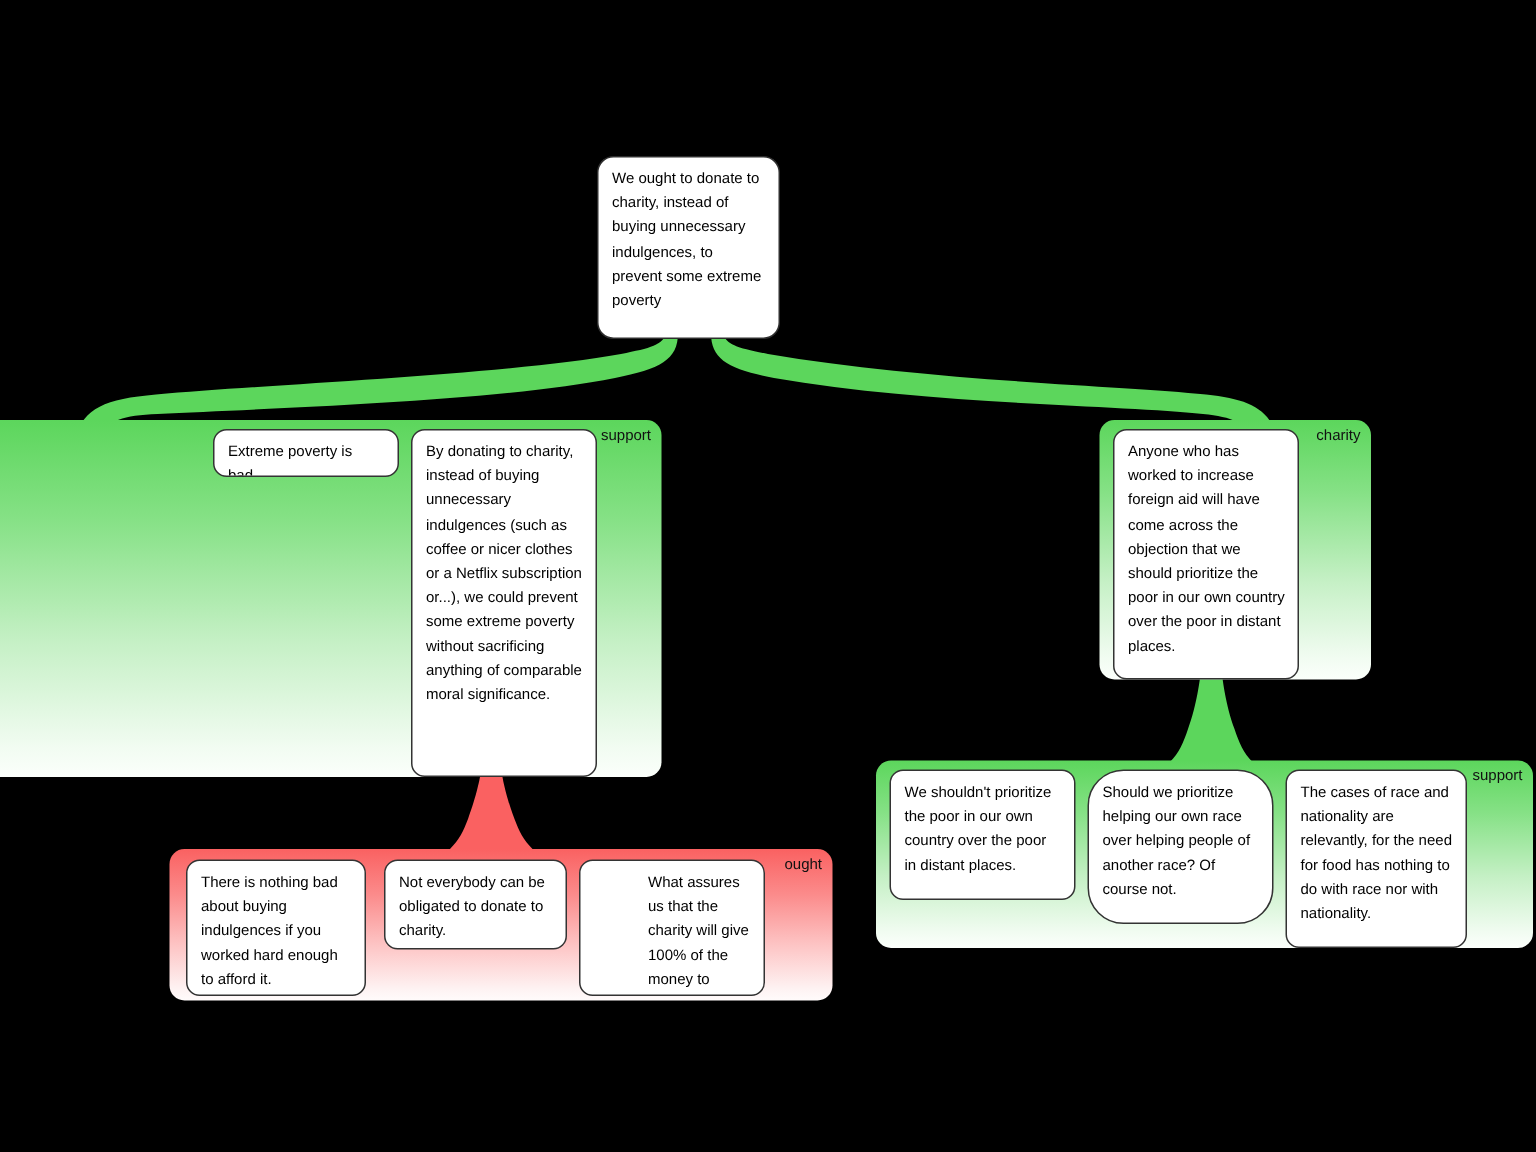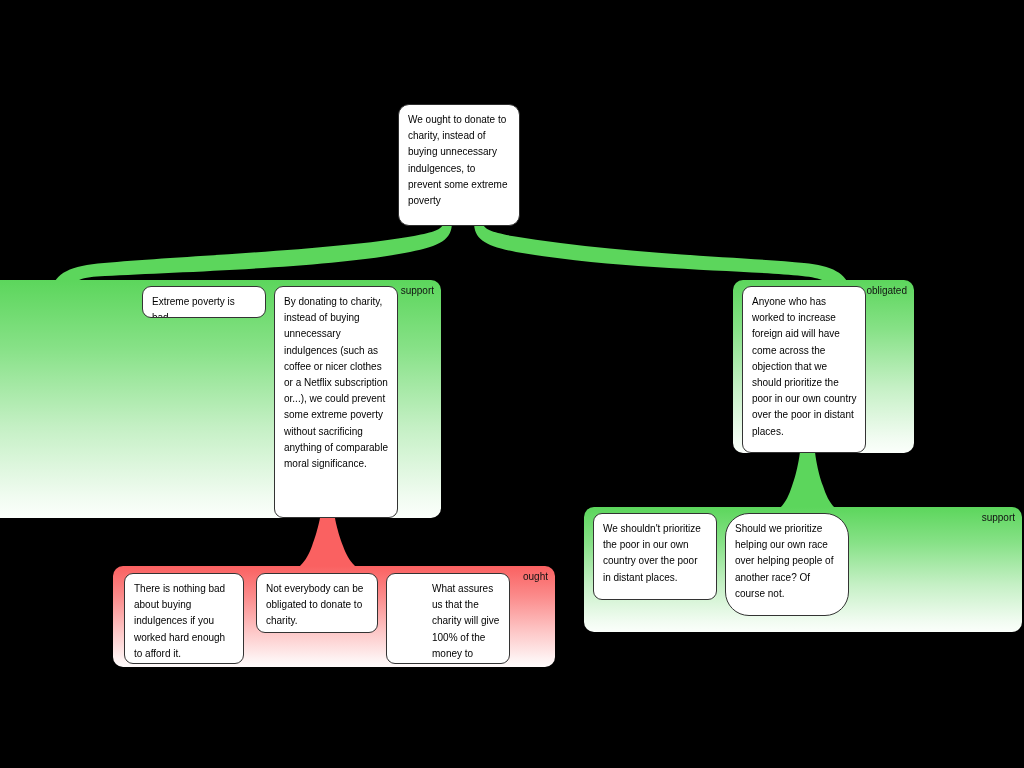--- a/index.html
+++ b/index.html
@@ -114,34 +114,37 @@
     <span class="group-label">support</span>
   </div>
   <div class="card" style="left:142px; top:286px; width:124px; height:32px;">
     <span>Extreme poverty is bad.</span>
   </div>
   <div class="card" style="left:274px; top:286px; width:124px; height:232px;">
     <span>By donating to charity, instead of buying unnecessary indulgences (such as coffee or nicer clothes or a Netflix subscription or...), we could prevent some extreme poverty without sacrificing anything of comparable moral significance.</span>
   </div>
 
   <div class="group support" style="left:733px; top:280px; width:181px; height:173px;">
-    <span class="group-label">obligated</span>
+    <span class="group-label">charity</span>
   </div>
   <div class="card" style="left:742px; top:286px; width:124px; height:167px;">
     <span>Anyone who has worked to increase foreign aid will have come across the objection that we should prioritize the poor in our own country over the poor in distant places.</span>
   </div>
 
   <div class="group support" style="left:584px; top:507px; width:438px; height:125px;">
     <span class="group-label">support</span>
   </div>
   <div class="card" style="left:593px; top:513px; width:124px; height:87px;">
     <span>We shouldn't prioritize the poor in our own country over the poor in distant places.</span>
   </div>
   <div class="card" style="left:725px; top:513px; width:124px; height:103px;border-radius:24px;">
     <span>Should we prioritize helping our own race over helping people of another race? Of course not.</span>
+  </div>
+  <div class="card" style="left:857px; top:513px; width:121px; height:119px;">
+    <span>The cases of race and nationality are relevantly, for the need for food has nothing to do with race nor with nationality.</span>
   </div>
 
   <div class="group oppose" style="left:113px; top:566px; width:442px; height:101px;">
     <span class="group-label">ought</span>
   </div>
   <div class="card" style="left:124px; top:573px; width:120px; height:91px;">
     <span>There is nothing bad about buying indulgences if you worked hard enough to afford it.</span>
   </div>
   <div class="card" style="left:256px; top:573px; width:122px; height:60px;">
     <span>Not everybody can be obligated to donate to charity.</span>

